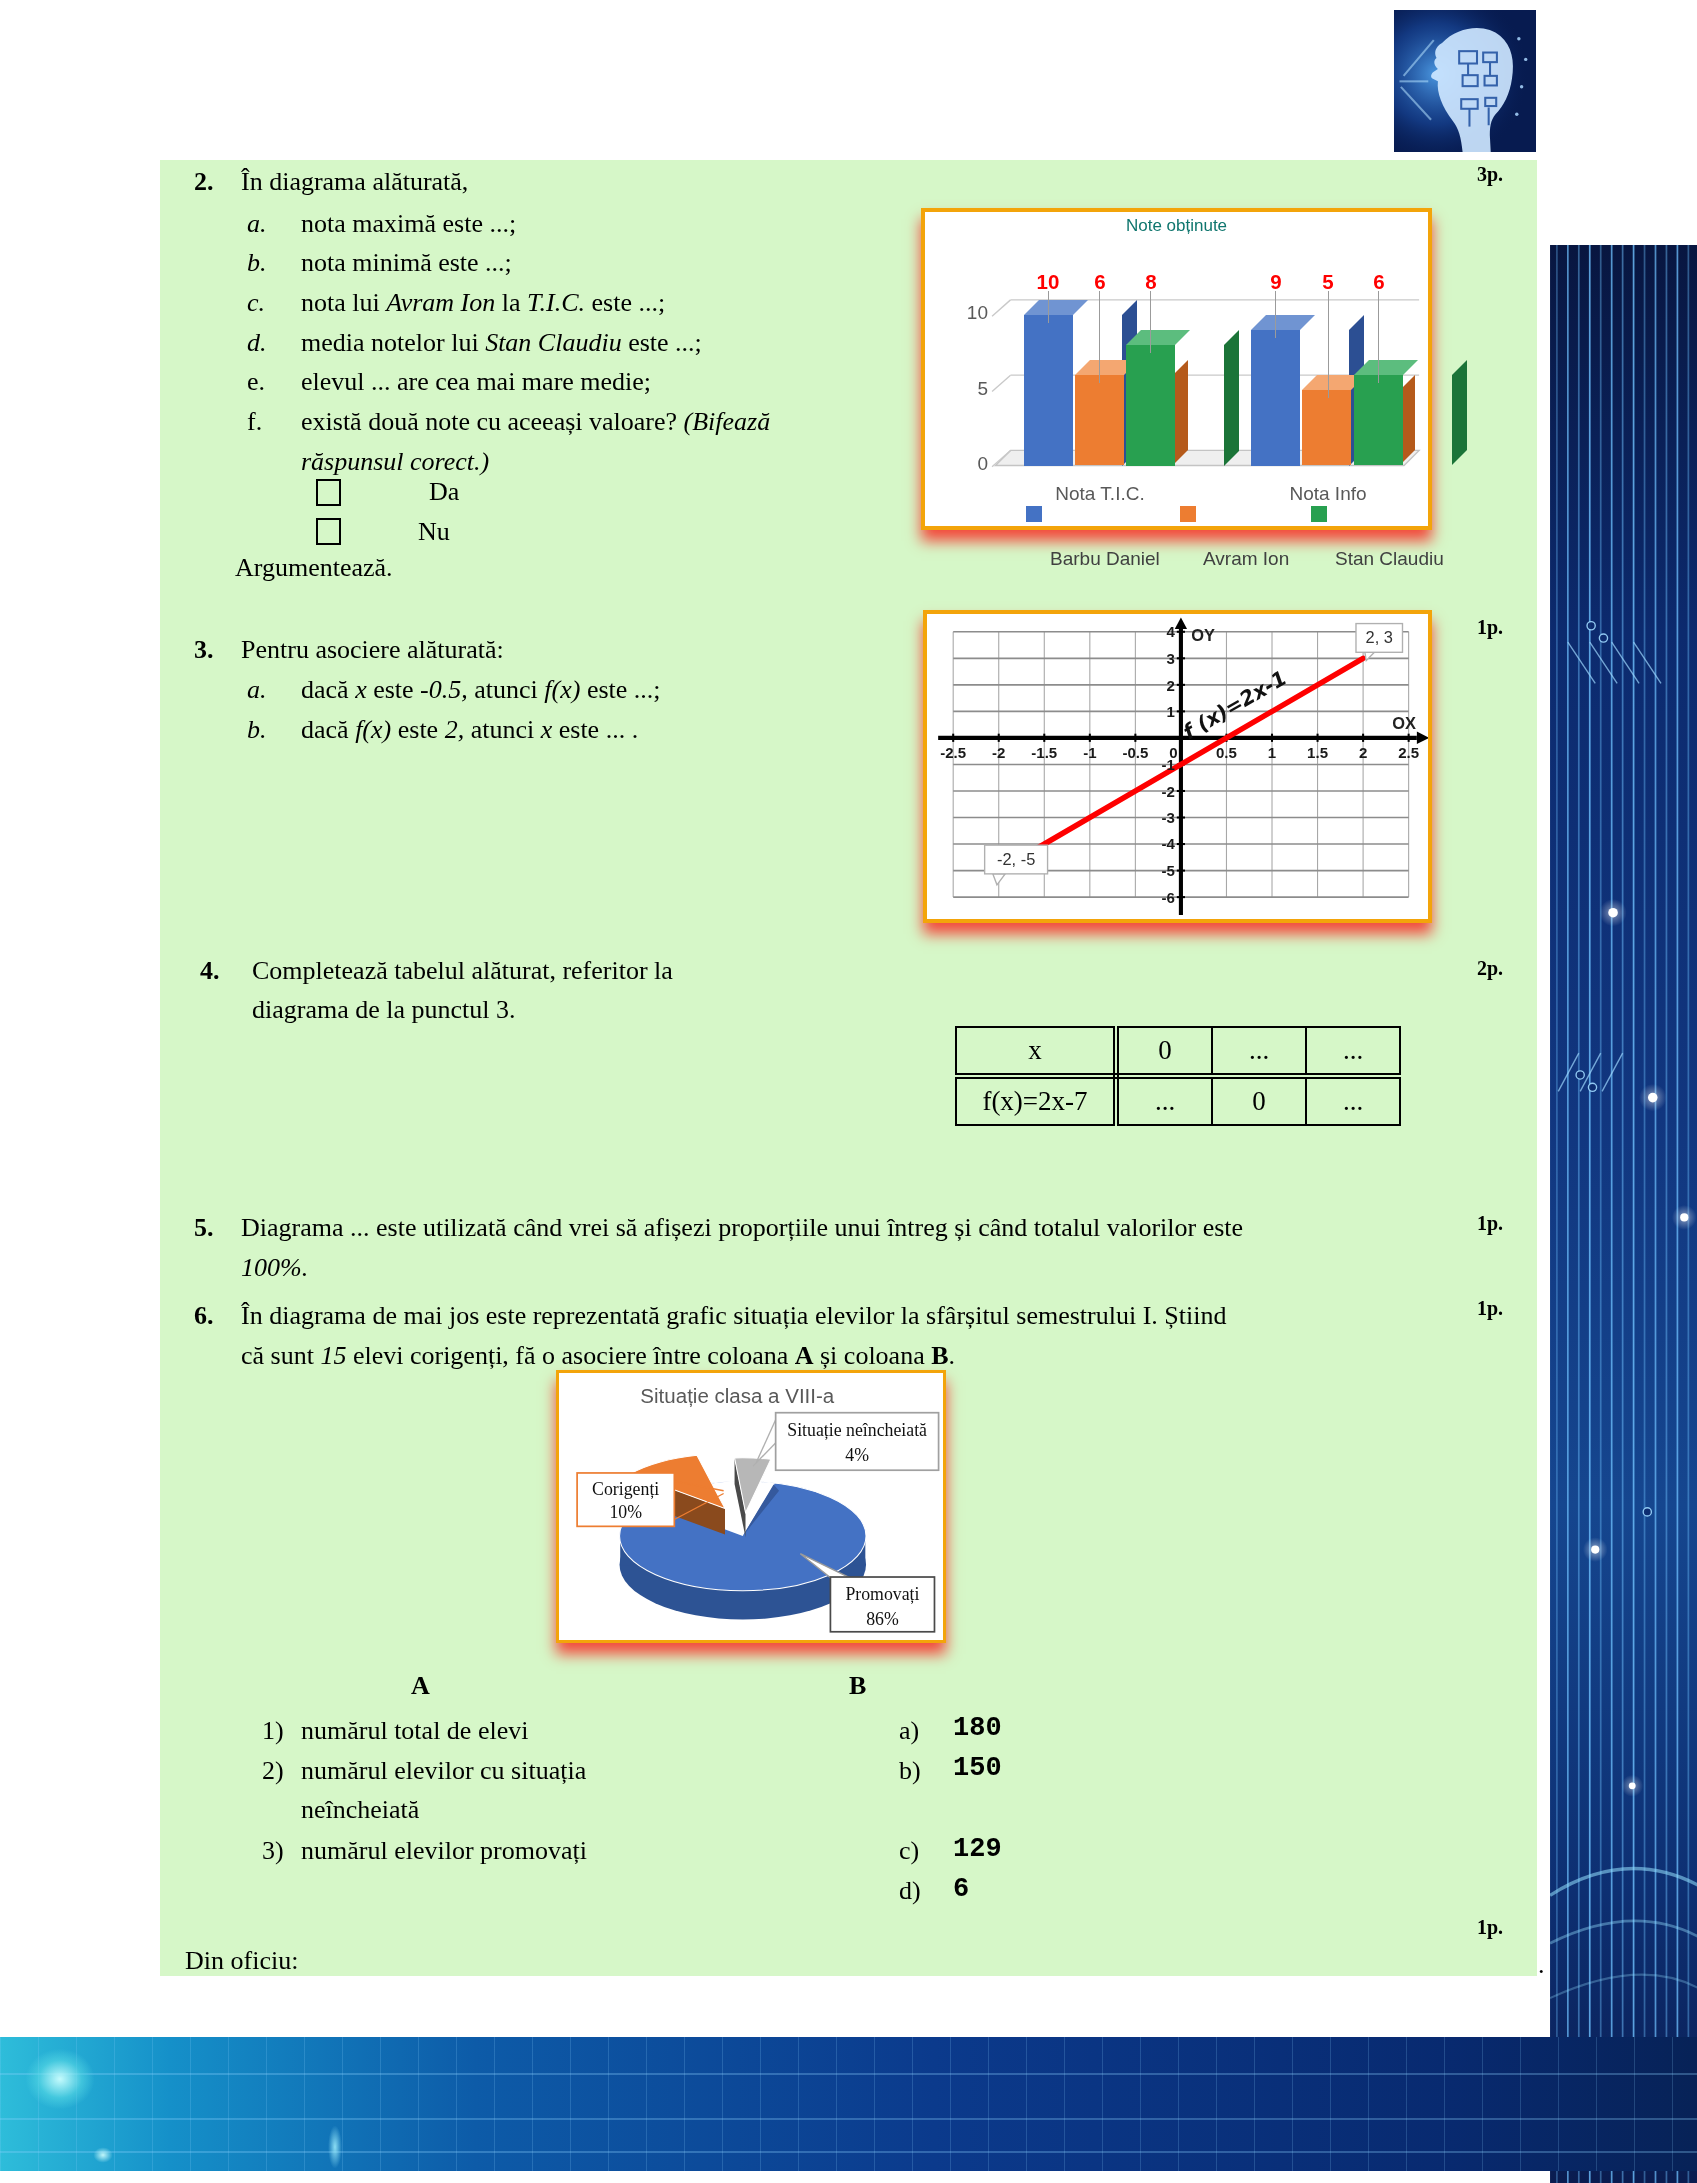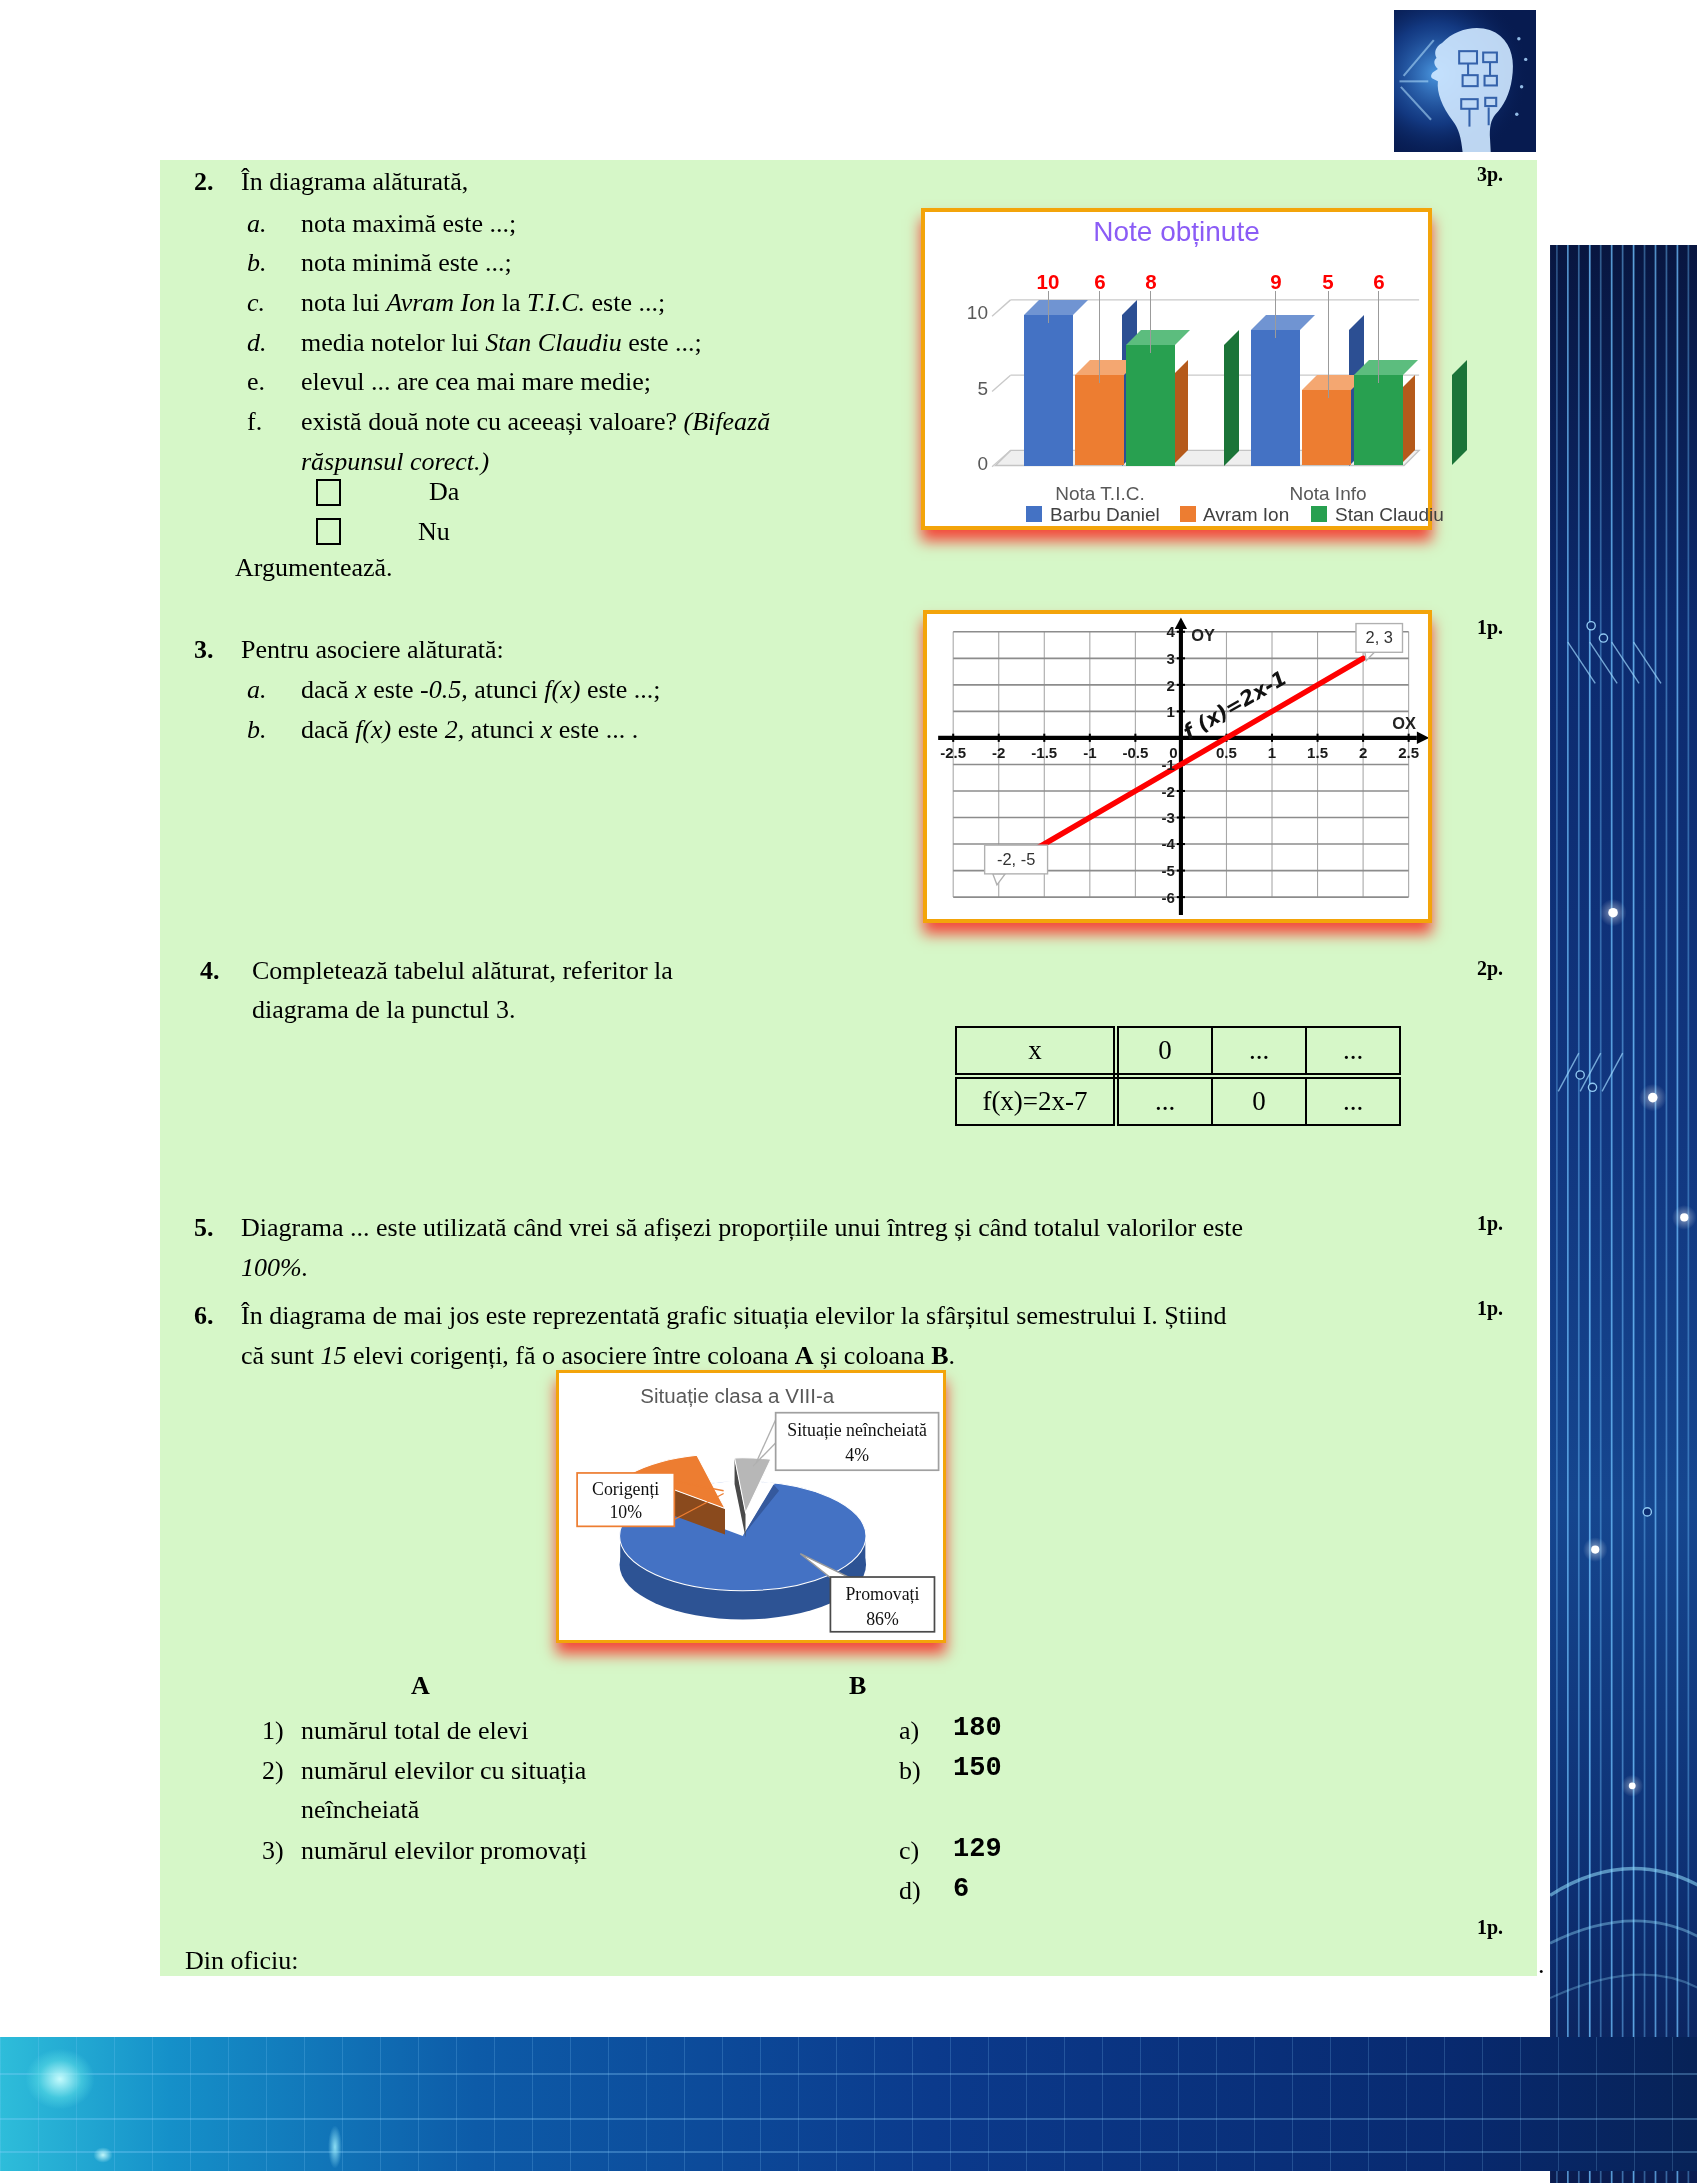--- a/index.html
+++ b/index.html
@@ -11,30 +11,30 @@
   .mono{font-family:"Liberation Mono",monospace;font-weight:bold;font-size:27px;}
   .pt{position:absolute;white-space:nowrap;font-family:"Liberation Serif",serif;font-weight:bold;font-size:20px;color:#000;}
   .green-box{position:absolute;left:160px;top:160px;width:1377px;height:1816px;background:#d6f7c8;}
   .chk{position:absolute;width:20.5px;height:23px;border:2.7px solid #000;background:transparent;}
   
   .fig{position:absolute;background:#fff;box-shadow:0 11px 13.7px 0 rgba(255,0,0,0.70);}
   .fig-bar{left:921px;top:208px;width:503px;height:314px;border:4.1px solid #f3a40a;}
   .fig-line{left:923px;top:610px;width:501px;height:305px;border:4.1px solid #f3a40a;}
   .fig-pie{left:556px;top:1370px;width:384px;height:267px;border:3.4px solid #f3a40a;}
   
-  .bar-title{position:absolute;left:50%;transform:translateX(-50%);top:4.1px;font-family:"Liberation Sans",sans-serif;font-size:28px;color:#8b5cf6;white-space:nowrap;}
+  .bar-title{position:absolute;left:50%;transform:translateX(-50%);top:4.1px;font-family:"Liberation Sans",sans-serif;font-size:17px;color:#0f766e;white-space:nowrap;}
   .ylab{position:absolute;left:25px;width:38px;text-align:right;font-family:"Liberation Sans",sans-serif;font-size:19px;color:#595959;}
   .rlab{position:absolute;transform:translateX(-50%);font-family:"Liberation Sans",sans-serif;font-weight:bold;font-size:20.5px;color:#ff0000;z-index:6;}
   .leader{position:absolute;width:1.4px;background:#9b9b9b;z-index:4;}
   .bar3d{position:absolute;z-index:3;background:var(--c);width:49px;}
   .bar3d::before{content:"";position:absolute;left:0;top:-15px;width:calc(100% + 15px);height:15px;background:var(--l);clip-path:polygon(15px 0,100% 0,calc(100% - 15px) 100%,0 100%);}
   .bar3d::after{content:"";position:absolute;top:-15px;right:-64px;width:15px;height:calc(100% + 15px);background:var(--d);clip-path:polygon(0 15px,100% 0,100% calc(100% - 15px),0 100%);}
   .catlab{position:absolute;transform:translateX(-50%);font-family:"Liberation Sans",sans-serif;font-size:19px;color:#595959;white-space:nowrap;}
   .lgsq{position:absolute;width:16.4px;height:16.4px;}
-  .lglab{position:absolute;font-family:"Liberation Sans",sans-serif;font-size:19px;color:#404040;white-space:nowrap;}
+  .lglab{position:absolute;font-family:"Liberation Sans",sans-serif;font-size:19px;color:#404040;white-space:nowrap;margin-top:44px;}
   
   .qtable{position:absolute;left:955px;top:1026px;border-collapse:collapse;font-family:"Liberation Serif",serif;font-size:27px;color:#000;}
   .qtable td{border:2.1px solid #000;text-align:center;padding:0;height:45px;}
   .qtable td.dr{border-right:6.2px double #000;}
   .qtable tr.dbot td{border-bottom:6.2px double #000;}
   
   .bottom-band{position:absolute;left:0;top:2037px;width:1698px;height:134px;
     background:
       radial-gradient(ellipse 48px 42px at 60px 42px, rgba(205,255,255,.95), rgba(90,220,230,.55) 45%, transparent 72%),
       radial-gradient(ellipse 13.7px 11px at 103px 118px, rgba(210,255,255,.9), transparent 70%),

